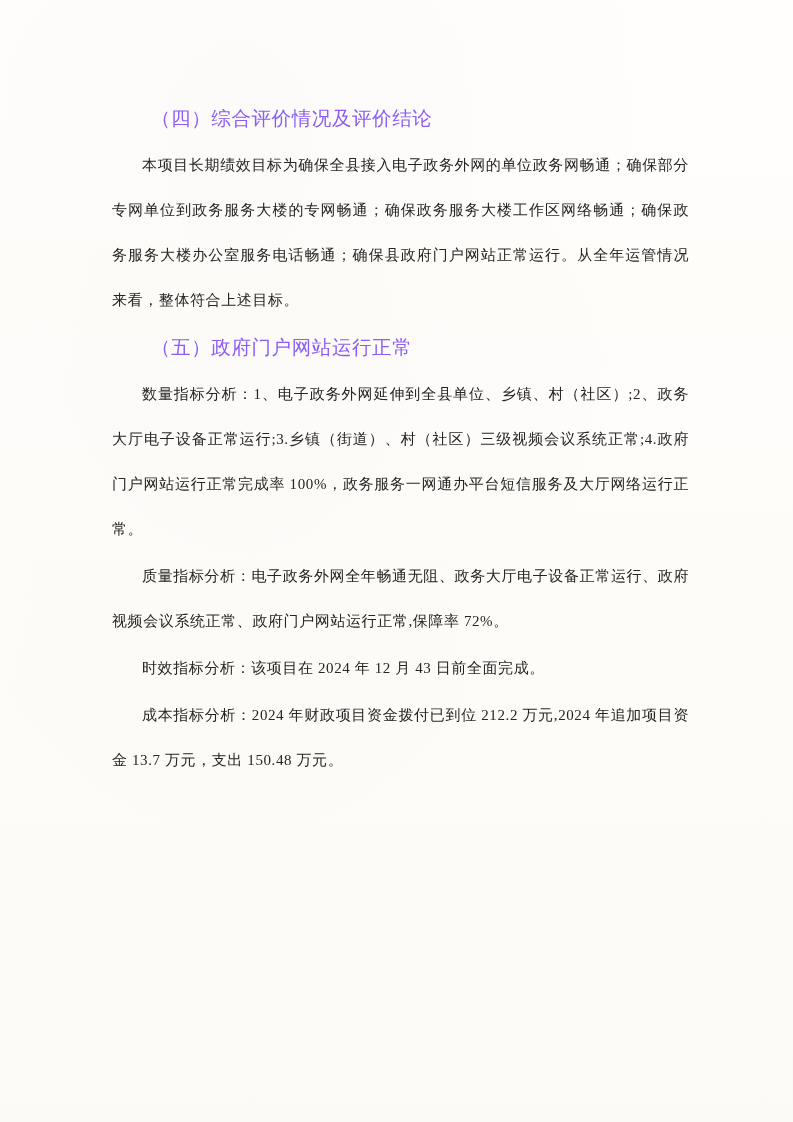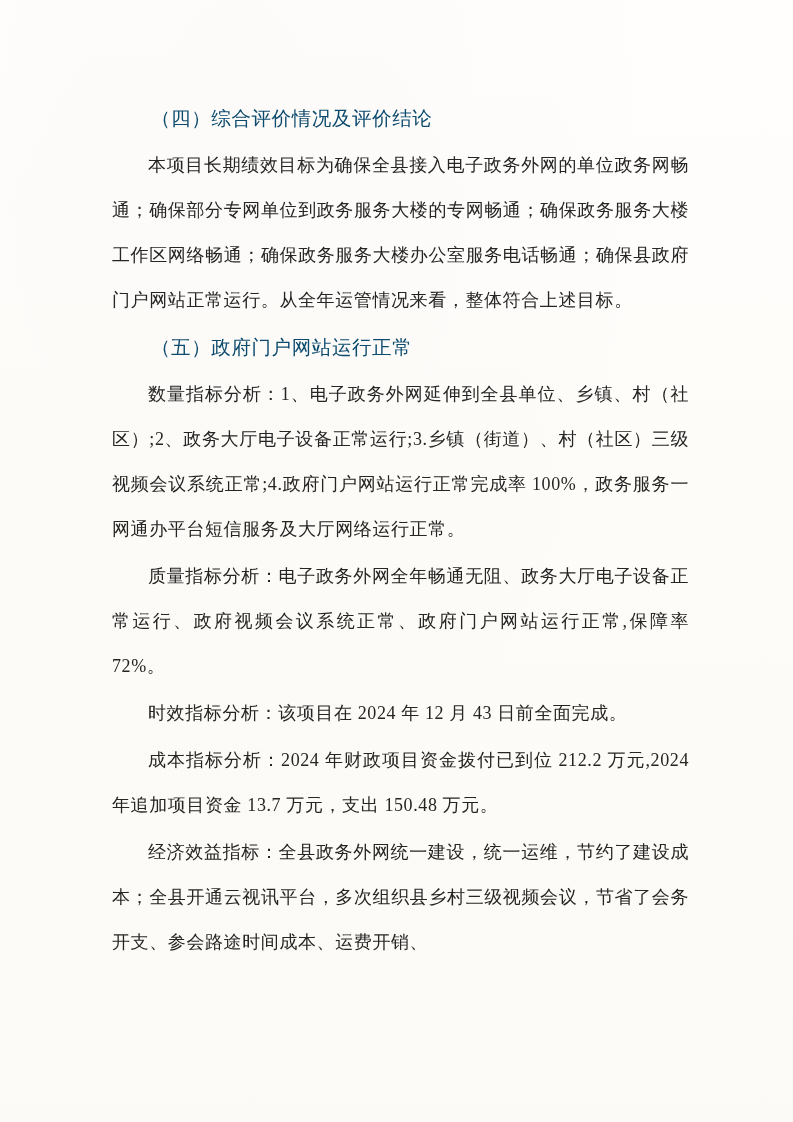--- a/index.html
+++ b/index.html
@@ -31,36 +31,36 @@
       radial-gradient(ellipse at 30% 12%, rgba(0,0,0,0.012), rgba(0,0,0,0) 60%),
       linear-gradient(180deg, #fffefc 0%, #fdfcf9 55%, #fbfaf7 100%);
     pointer-events: none;
   }
   .doc-body {
     position: relative;
     z-index: 2;
   }
   p.para {
     margin: 0 0 2px 0;
-    font-size: 18px;
+    font-size: 15px;
     line-height: 45px;
     letter-spacing: 0.6px;
     text-align: justify;
     text-justify: inter-ideograph;
     text-indent: 2em;
     color: #262523;
     font-family: "Liberation Serif", "DejaVu Serif", serif;
   }
   p.heading {
     margin: 0 0 2px 0;
     font-size: 19.5px;
     line-height: 45px;
     letter-spacing: 0.6px;
     text-indent: 2em;
-    color: #0c4a6e;
+    color: #8b5cf6;
   }
 </style>
 </head>
 <body>
 
 <div class="page">
   <div class="doc-body">
 
     <p class="heading">（四）综合评价情况及评价结论</p>
 
@@ -69,16 +69,15 @@
     <p class="heading">（五）政府门户网站运行正常</p>
 
     <p class="para">数量指标分析：1、电子政务外网延伸到全县单位、乡镇、村（社区）;2、政务大厅电子设备正常运行;3.乡镇（街道）、村（社区）三级视频会议系统正常;4.政府门户网站运行正常完成率 100%，政务服务一网通办平台短信服务及大厅网络运行正常。</p>
 
     <p class="para">质量指标分析：电子政务外网全年畅通无阻、政务大厅电子设备正常运行、政府视频会议系统正常、政府门户网站运行正常,保障率 72%。</p>
 
     <p class="para">时效指标分析：该项目在 2024 年 12 月 43 日前全面完成。</p>
 
     <p class="para">成本指标分析：2024 年财政项目资金拨付已到位 212.2 万元,2024 年追加项目资金 13.7 万元，支出 150.48 万元。</p>
 
-    <p class="para">经济效益指标：全县政务外网统一建设，统一运维，节约了建设成本；全县开通云视讯平台，多次组织县乡村三级视频会议，节省了会务开支、参会路途时间成本、运费开销、</p>
 
   </div>
 </div>
 
 </body></html>

